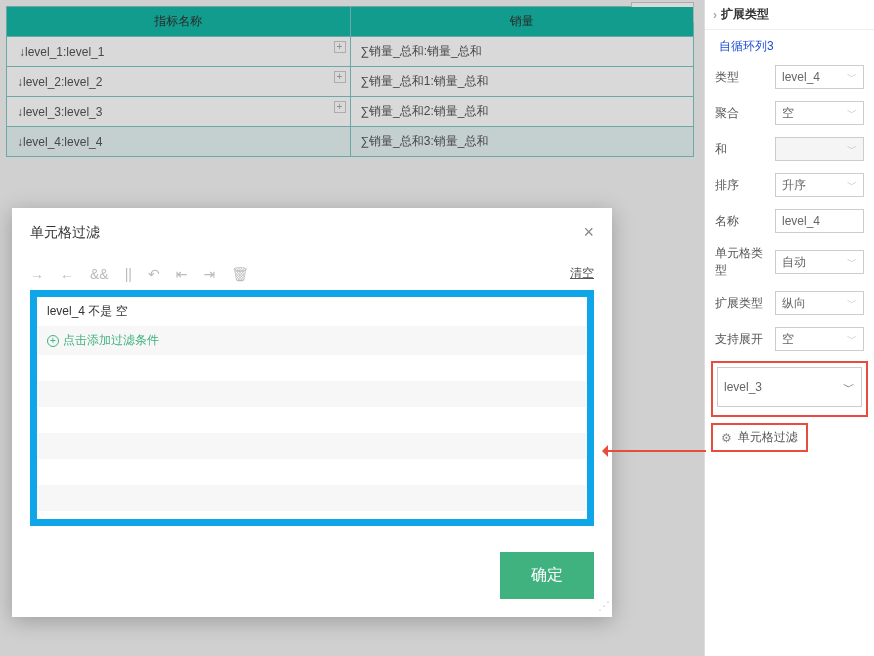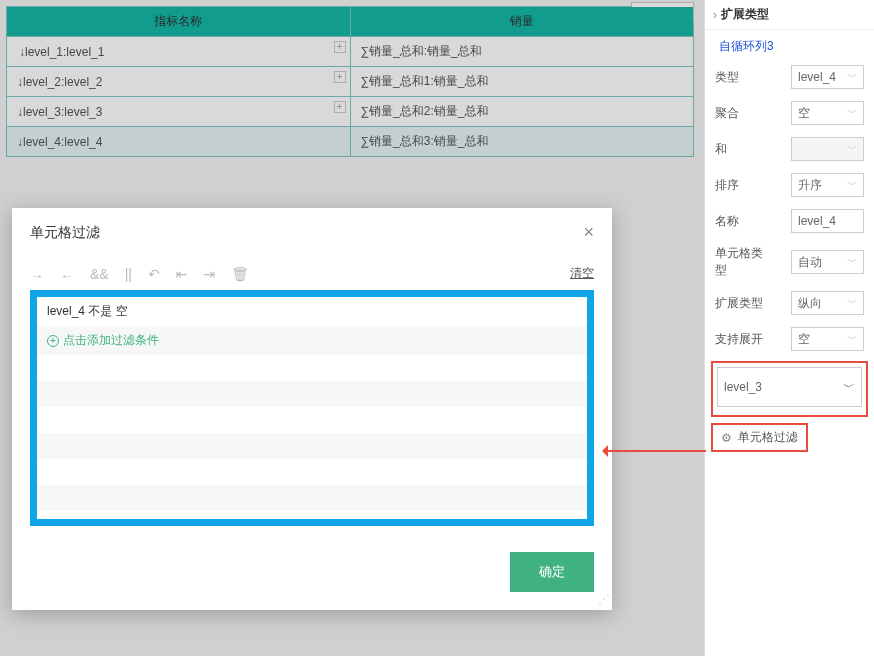--- a/index.html
+++ b/index.html
@@ -20,21 +20,21 @@
 .tbl .plus { position: absolute; right: 4px; top: 4px; font-size: 10px; color: #aaa; border: 1px solid #ccc; width: 12px; height: 12px; line-height: 10px; text-align: center; }
 .tbl .sigma { font-style: normal; }
 .tbl tr.sel td { background: #e7f4f4; }
 .arrow-down { margin-right: 2px; }
 
 
 .sidebar { position: absolute; right: 0; top: 0; width: 170px; height: 656px; background: #fff; border-left: 1px solid #ddd; z-index: 3; }
 .sidebar-header { display: flex; align-items: center; gap: 4px; padding: 6px 8px; font-weight: bold; border-bottom: 1px solid #eee; }
 .sidebar-header .chev { color: #aaa; }
 .sidebar-sub { padding: 8px 14px 4px; color: #1d4ed8; }
-.sb-row { display: flex; align-items: center; padding: 6px 10px; gap: 24px; }
+.sb-row { display: flex; align-items: center; padding: 6px 10px; gap: 8px; }
 .sb-row label { width: 52px; color: #555; flex-shrink: 0; }
 .sb-row .sel { flex: 1; border: 1px solid #ccc; height: 24px; display: flex; align-items: center; padding: 0 6px; justify-content: space-between; background: #fff; color: #666; }
 .sb-row .sel .caret { color: #bbb; font-size: 10px; }
 .sb-row.disabled .sel { background: #f5f5f5; color: #bbb; }
 .sb-highlight-group { border: 2px solid #e74c3c; margin: 4px 6px 6px; padding: 4px 4px 8px; }
 .sb-highlight-group .grp-label { padding: 2px 4px 6px; color: #555; }
 .sb-highlight-group .sel { border: 1px solid #ccc; height: 40px; display: flex; align-items: center; padding: 0 6px; justify-content: space-between; background: #fff; color: #666; }
 .sb-filter-btn { display: inline-flex; align-items: center; gap: 6px; border: 2px solid #e74c3c; padding: 4px 8px; margin: 0 6px; color: #555; cursor: pointer; }
 .sb-filter-btn .gear { color: #888; }
 
@@ -51,21 +51,21 @@
 .modal-toolbar .tb-icons { display: flex; gap: 16px; }
 .modal-toolbar .tb-icons span { cursor: pointer; font-size: 14px; }
 .modal-toolbar .clear { margin-left: auto; color: #555; cursor: pointer; text-decoration: underline; }
 .modal-body { border: 7px solid #0ea5e9; margin: 0 18px 12px; height: 236px; overflow: auto; }
 .modal-body .row { padding: 6px 10px; }
 .modal-body .row:nth-child(odd) { background: #fff; }
 .modal-body .row:nth-child(even) { background: #f7f7f7; }
 .modal-body .add-row { color: #3fb27f; display: flex; align-items: center; gap: 4px; cursor: pointer; }
 .modal-body .add-row .plus-c { border: 1.5px solid #3fb27f; border-radius: 50%; width: 12px; height: 12px; line-height: 10px; text-align: center; font-size: 10px; }
 .modal-footer { display: flex; justify-content: flex-end; gap: 12px; padding: 14px 18px 18px; }
-.btn { padding: 6px 24px; border: 5px solid #4d7c0f; background: #fff; cursor: pointer; font-size: 13px; }
+.btn { padding: 6px 24px; border: 7px solid #4d7c0f; background: #fff; cursor: pointer; font-size: 16px; }
 .btn-primary { background: #3fb27f; color: #fff; border-color: #3fb27f; }
 .resize-grip { position: absolute; right: 4px; bottom: 4px; color: #ccc; font-size: 12px; transform: rotate(0); letter-spacing: -2px; }
 </style>
 </head>
 <body>
 
 <div class="table-area">
   <div class="table-toolbar">
     <span>⤢</span>
     <span class="sep">|</span>

